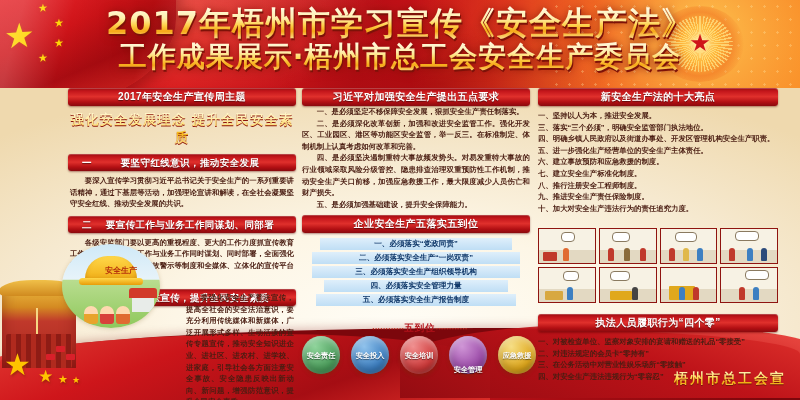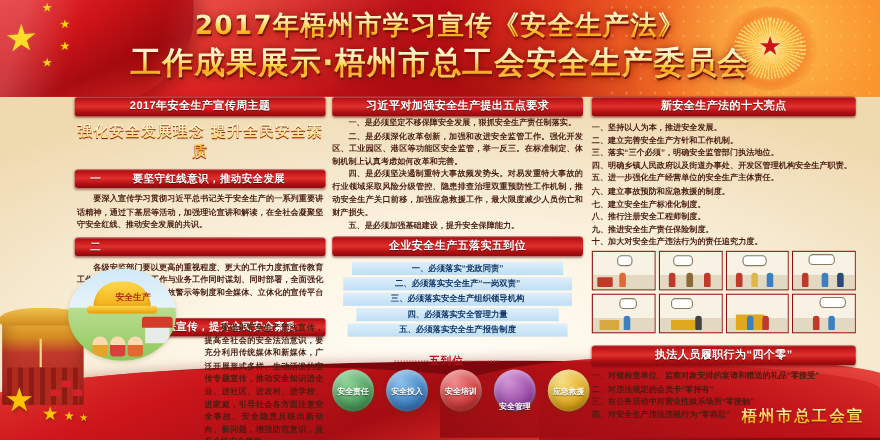--- a/index.html
+++ b/index.html
@@ -76,21 +76,21 @@
     position:absolute; left:0; top:6px; width:800px; text-align:center;
     z-index:4;
   }
   .title-1, .title-2 {
     font-family:"DejaVu Sans","Liberation Sans",sans-serif;
     font-weight:bold; letter-spacing:1px;
     background:linear-gradient(180deg,#fffbe8 0%,#ffeeab 36%,#ffd24d 56%,#f6a817 74%,#ffe9a0 100%);
     -webkit-background-clip:text; background-clip:text; color:transparent;
     filter:drop-shadow(1px 2px 0 #7d1208) drop-shadow(0 0 4px rgba(120,10,0,.6));
   }
-  .title-1 { font-size:24px; line-height:34px; }
+  .title-1 { font-size:32px; line-height:34px; }
   .title-2 { font-size:28px; line-height:34px; }
 
   
   .col { position:absolute; }
   .col-left   { left:68px;  top:88px;  width:228px; }
   .col-mid    { left:302px; top:88px;  width:228px; }
   .col-right  { left:538px; top:88px;  width:240px; }
 
   
   .pill {
@@ -187,21 +187,21 @@
   .house { position:absolute; right:6px; bottom:16px; width:22px; height:16px; background:#e8ece9; }
   .house::before{ content:""; position:absolute; left:-3px; top:-8px; width:28px; height:10px;
     background:#d23a2a; border-radius:3px 3px 0 0; }
   .kid { position:absolute; bottom:4px; width:14px; height:18px; border-radius:7px 7px 3px 3px; }
   .k1{ left:22px; background:linear-gradient(180deg,#ffd9b0 0 42%,#e8a32c 42%); }
   .k2{ left:38px; background:linear-gradient(180deg,#ffd9b0 0 42%,#d8403a 42%); }
   .k3{ left:54px; background:linear-gradient(180deg,#ffd9b0 0 42%,#e06a30 42%); }
 
   
   .five-wei {
-    position:absolute; left:292px; top:322px; width:228px; text-align:center;
+    position:absolute; left:306px; top:322px; width:228px; text-align:center;
     font-size:9.5px; font-weight:bold; color:#b3121a; letter-spacing:1px;
   }
   .five-wei .dotline { color:#c0392b; letter-spacing:0px; font-size:8px; }
   .circles { position:absolute; left:302px; top:336px; width:234px; display:flex; justify-content:space-between; }
   .circ {
     width:38px; height:38px; border-radius:50%;
     display:flex; align-items:center; justify-content:center;
     font-size:7.2px; font-weight:bold; color:#ffffff; line-height:9px; text-align:center;
     text-shadow:0 1px 1px rgba(0,0,0,.55);
     box-shadow:0 2px 4px rgba(90,60,0,.3), inset 0 3px 6px rgba(255,255,255,.45), inset 0 -5px 8px rgba(0,0,0,.22);
@@ -280,20 +280,21 @@
     <div class="slogan">强化安全发展理念  提升全民安全素质</div>
 
     <div class="pill">
       <span class="pill-num">一</span>
       <span class="pill-txt">要坚守红线意识，推动安全发展</span>
     </div>
     <div class="body-text">要深入宣传学习贯彻习近平总书记关于安全生产的一系列重要讲话精神，通过下基层等活动，加强理论宣讲和解读，在全社会凝聚坚守安全红线、推动安全发展的共识。</div>
 
     <div class="pill">
       <span class="pill-num">二</span>
+      <span class="pill-txt">要宣传工作与业务工作同谋划、同部署</span>
     </div>
     <div class="body-text">各级安监部门要以更高的重视程度、更大的工作力度抓宣传教育工作，坚持新闻宣传工作与业务工作同时谋划、同时部署，全面强化新闻发布、舆论引导、事故警示等制度和全媒体、立体化的宣传平台建设。</div>
 
     <div class="pill">
       <span class="pill-num">三</span>
       <span class="pill-txt">要强化普法宣传，提升全民安全素质</span>
     </div>
     <div style="position:absolute; left:116px; top:200px; width:112px;">
       <div class="body-text">要强化安全生产普法宣传，提高全社会的安全法治意识，要充分利用传统媒体和新媒体，广泛开展形式多样、生动活泼的宣传专题宣传，推动安全知识进企业、进社区、进农村、进学校、进家庭，引导社会各方面注意安全事故、安全隐患反映出新动向、新问题，增强防范意识，提升全民安全素质。</div>
     </div>
@@ -359,21 +360,20 @@
     </div>
     <div class="circ" style="background:radial-gradient(circle at 35% 28%, #f6de84, #e0a81c 62%, #9d7105 100%);">
       <span>应急救援</span>
     </div>
   </div>
 
   <div class="col col-right">
     <div class="pill wide">新安全生产法的十大亮点</div>
     <div class="list-text list-flat" style="margin-top:4px;">
       <p>一、坚持以人为本，推进安全发展。</p>
-      <p>二、建立完善安全生产方针和工作机制。</p>
       <p>三、落实“三个必须”，明确安全监管部门执法地位。</p>
       <p>四、明确乡镇人民政府以及街道办事处、开发区管理机构安全生产职责。</p>
       <p>五、进一步强化生产经营单位的安全生产主体责任。</p>
       <p>六、建立事故预防和应急救援的制度。</p>
       <p>七、建立安全生产标准化制度。</p>
       <p>八、推行注册安全工程师制度。</p>
       <p>九、推进安全生产责任保险制度。</p>
       <p>十、加大对安全生产违法行为的责任追究力度。</p>
     </div>
   </div>

